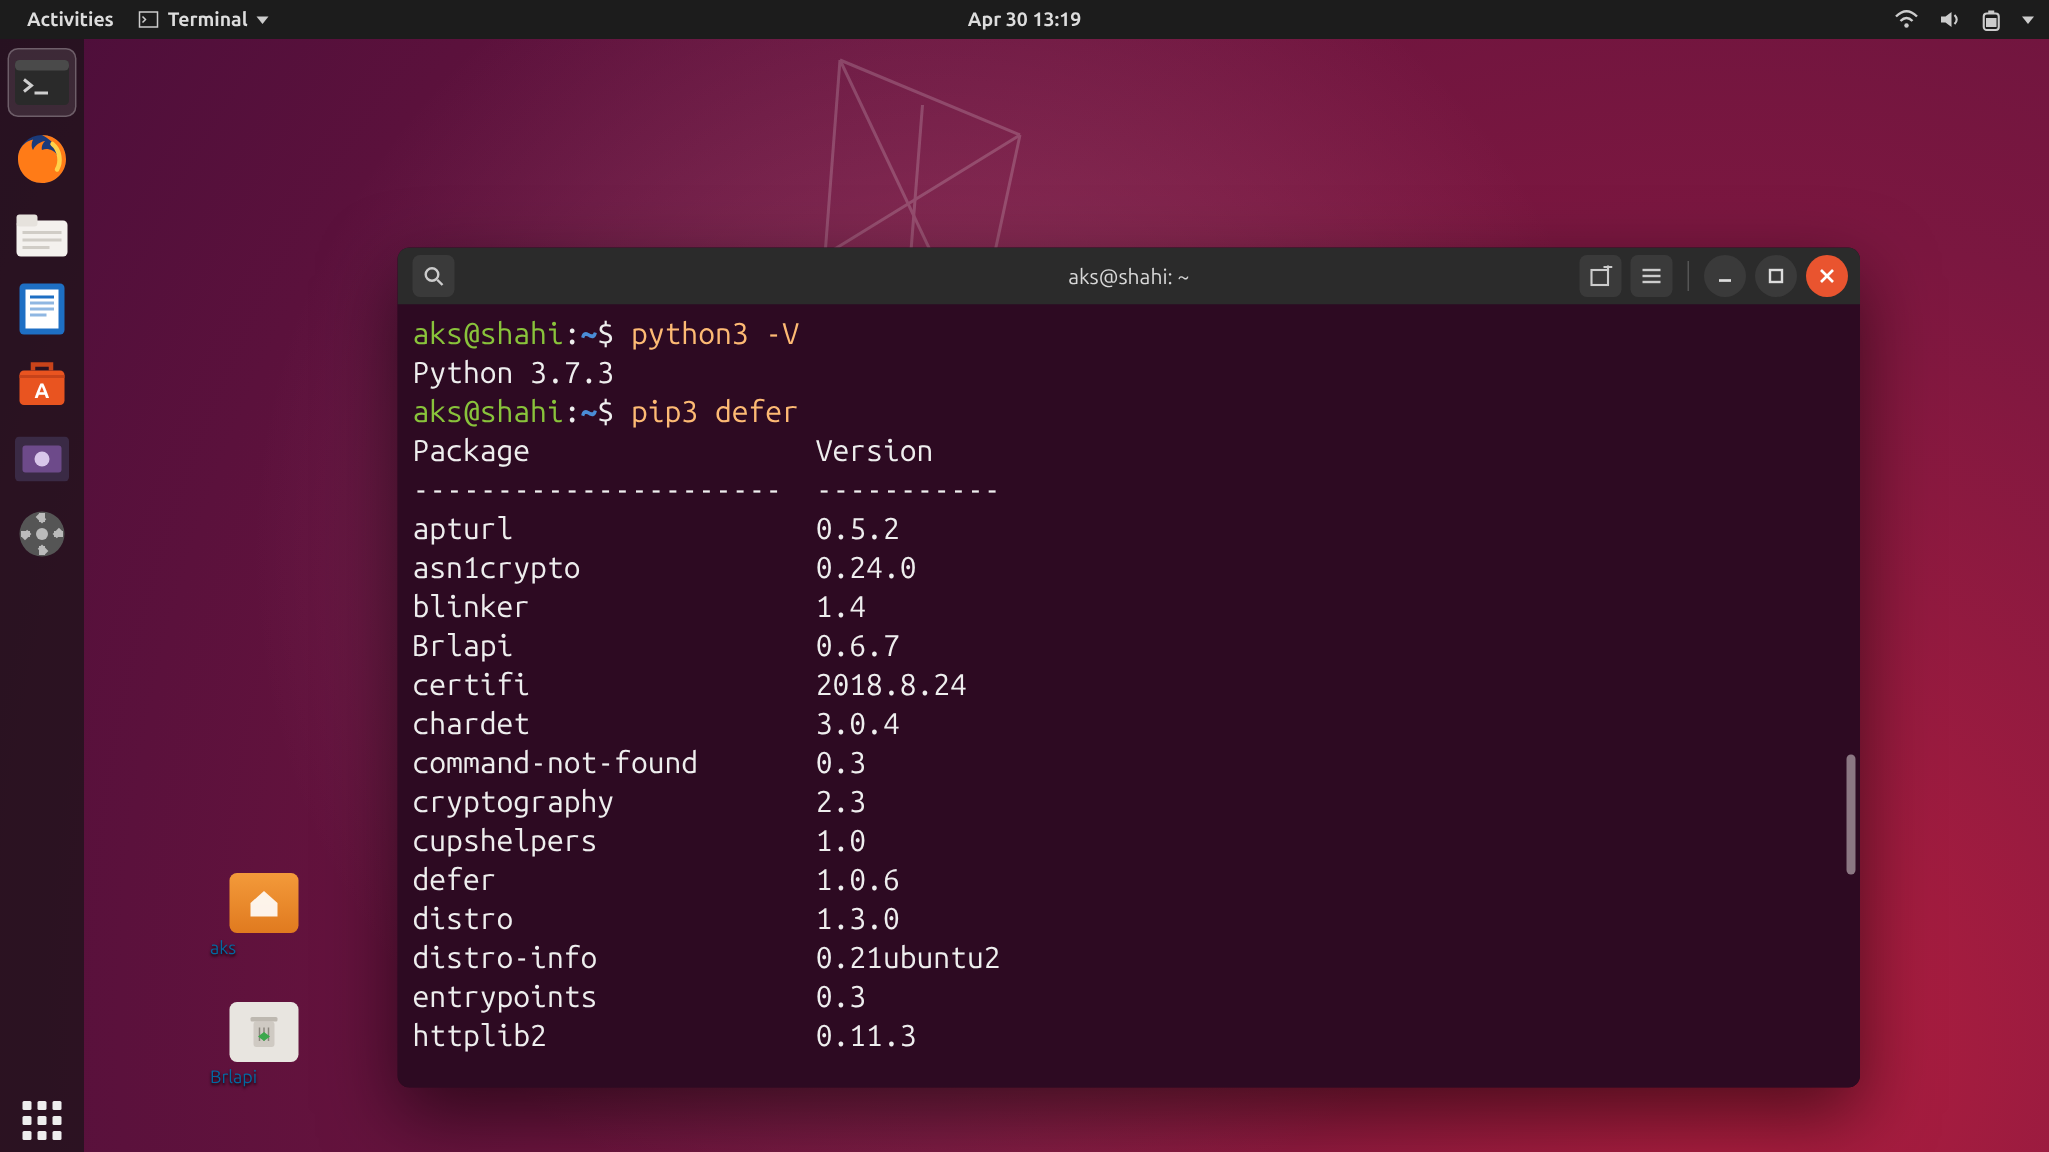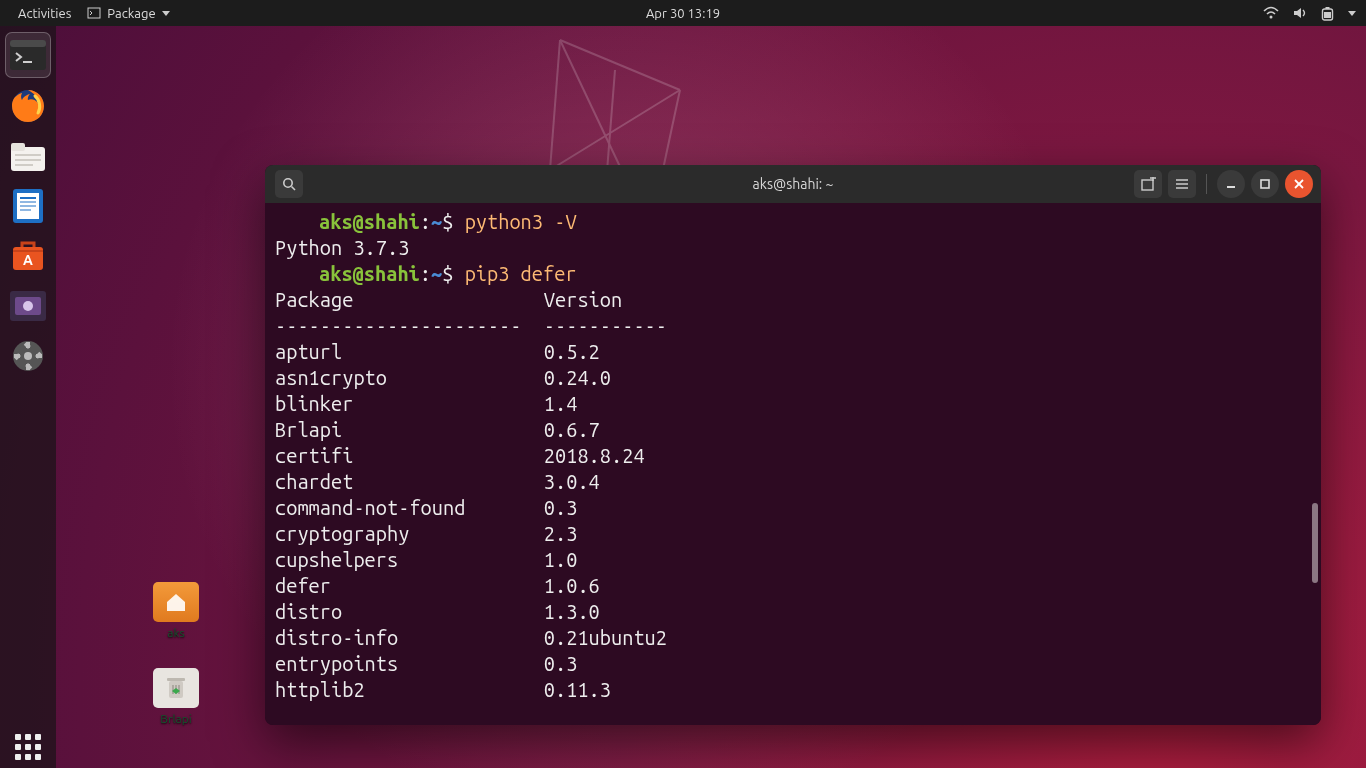--- a/index.html
+++ b/index.html
@@ -16,21 +16,21 @@
     position:absolute;left:520px;top:30px;width:220px;height:260px;opacity:.18;pointer-events:none;
   }
   #origami line{stroke:#fff;stroke-width:2}
   
   #topbar{
     position:absolute;top:0;left:0;right:0;height:26px;
     background:#1c1c1c;color:#ddd;font-size:13px;
     display:flex;align-items:center;padding:0 10px;
     z-index:50;
   }
-  #topbar .tb-item{padding:0 8px;display:flex;align-items:center;gap:6px;cursor:pointer;height:100%;}
+  #topbar .tb-item{padding:0 8px;display:flex;align-items:center;gap:6px;cursor:pointer;height:100%;font-weight:bold;}
   #topbar .center{position:absolute;left:0;right:0;text-align:right;pointer-events:none;}
   #topbar .center span{pointer-events:auto;}
   #tb-right{margin-left:auto;display:flex;align-items:center;gap:14px;}
   .tri-down{width:0;height:0;border-left:4px solid transparent;border-right:4px solid transparent;border-top:5px solid #ccc;}
   
   #dock{
     position:absolute;top:26px;left:0;bottom:0;width:56px;
     background:rgba(20,20,20,.65);
     display:flex;flex-direction:column;align-items:center;padding-top:6px;gap:6px;
     z-index:40;
@@ -41,25 +41,25 @@
   }
   .dock-selected{background:rgba(255,255,255,.10);border:1px solid rgba(255,255,255,.25);}
   
   #apps-btn{
     position:absolute;left:0;bottom:8px;width:56px;display:flex;justify-content:center;
     z-index:40;
   }
   .grid9{display:grid;grid-template-columns:repeat(3,6px);grid-template-rows:repeat(3,6px);gap:4px;}
   .grid9 span{width:6px;height:6px;background:#eee;border-radius:1px;}
   
-  .desk-icon{position:absolute;width:72px;text-align:center;color:#14532d;font-size:12px;text-shadow:0 1px 2px #000;cursor:pointer;}
+  .desk-icon{position:absolute;width:72px;color:#0369a1;font-size:12px;text-shadow:0 1px 2px #000;cursor:pointer;}
   .desk-icon .iconbox{width:46px;height:40px;margin:0 auto 4px;display:flex;align-items:center;justify-content:center;border-radius:5px;}
   
   #termwin{
-    position:absolute;left:265px;top:165px;width:1056px;height:560px;
+    position:absolute;left:265px;top:165px;width:975px;height:560px;
     background:#2d0a22;border-radius:8px;box-shadow:0 18px 50px rgba(0,0,0,.55);
     overflow:hidden;z-index:45;
     display:flex;flex-direction:column;
   }
   #termbar{
     height:38px;background:#2b2b2b;color:#d8d8d8;display:flex;align-items:center;
     position:relative;font-size:14px;
   }
   #termbar .title{position:absolute;left:0;right:0;text-align:center;pointer-events:none;}
   #termbar .left-tools{display:flex;align-items:center;gap:6px;padding-left:10px;}
@@ -72,21 +72,21 @@
   .tb-btn.close{background:#e9542f;color:#fff;}
   .sep{width:1px;height:20px;background:#555;margin:0 4px;}
   #termbody{
     flex:1;background:#2d0a22;color:#eee;
     font-family:"Ubuntu Mono","DejaVu Sans Mono",monospace;
     font-size:20px;line-height:26px;
     padding:6px 10px 10px 10px;
     white-space:pre;
     overflow:hidden;position:relative;
   }
-  .ps1-userhost{color:#89c33b;font-weight:bold;margin-left:44px;}
+  .ps1-userhost{color:#89c33b;font-weight:normal;}
   .ps1-path{color:#4a8dd6;font-weight:bold;}
   .ps1-dollar{color:#eee;}
   .cmd{color:#fdba74;}
   #termscroll{
     position:absolute;right:3px;top:300px;width:6px;height:80px;background:#c9bfc4;border-radius:3px;opacity:.6;
   }
   
   svg{display:block}
 </style>
 </head>
@@ -106,21 +106,21 @@
 
 <div id="topbar">
   <div class="tb-item">
     <span>Activities</span>
   </div>
   <div class="tb-item">
     <svg width="14" height="14">
         <rect x="1" y="2" width="12" height="10" fill="none" stroke="#ccc"></rect>
         <path d="M3 5l2 2-2 2" fill="none" stroke="#ccc"></path>
       </svg>
-    <span>Package</span>
+    <span>Terminal</span>
     <span class="tri-down"></span>
   </div>
   <div class="center">
       <span class="tb-item" style="justify-content:center">
         <span>Apr 30  13:19</span>
       </span>
     </div>
   <div id="tb-right">
     <svg width="16" height="14">
         <path d="M1 5 Q8 -2 15 5" fill="none" stroke="#ccc" stroke-width="1.6"></path>

